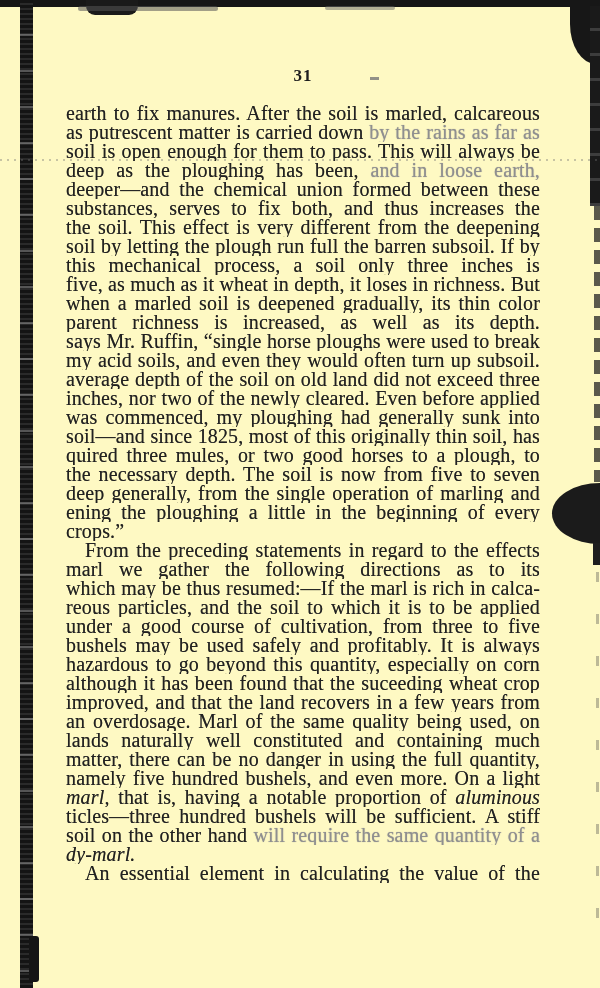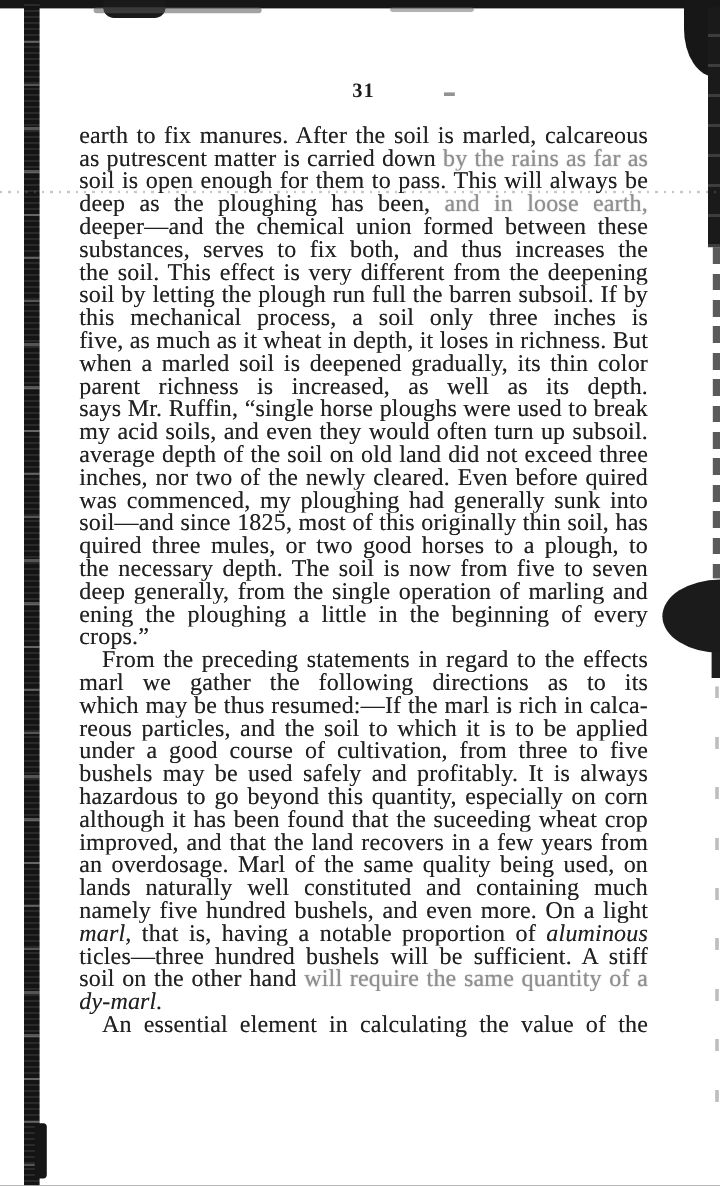--- a/index.html
+++ b/index.html
@@ -1,19 +1,19 @@
 <!DOCTYPE html>
 <html><head>
 <meta charset="utf-8">
 <style>
   html,body{margin:0;padding:0;background:#888;}
   .page{
     position:relative;
     width:600px;height:988px;
-    background:#ffffff;
+    background:#fef9c3;
     overflow:hidden;
     font-family:"Liberation Serif", serif;
     color:#212121;
   }
   
   .edge-top{position:absolute;left:0;top:0;width:600px;height:7px;background:#161616;}
   .edge-left{
     position:absolute;left:20px;top:0;bottom:0;width:13px;
     background:
       repeating-linear-gradient(to bottom, rgba(255,255,255,0) 0 34px, rgba(255,255,255,.28) 34px 36px),
@@ -94,41 +94,42 @@
           <div class="line"><span>substances, serves to fix both, and thus increases the depth of</span></div>
           <div class="line"><span>the soil. This effect is very different from the deepening of a</span></div>
           <div class="line"><span>soil by letting the plough run full the barren subsoil. If by</span></div>
           <div class="line"><span>this mechanical process, a soil only three inches is increased to</span></div>
           <div class="line"><span>five, as much as it wheat in depth, it loses in richness. But</span></div>
           <div class="line"><span>when a marled soil is deepened gradually, its thin color and ap-</span></div>
           <div class="line"><span>parent richness is increased, as well as its depth. Formerly,”</span></div>
           <div class="line"><span>says Mr. Ruffin, “single horse ploughs were used to break all</span></div>
           <div class="line"><span>my acid soils, and even they would often turn up subsoil. The</span></div>
           <div class="line"><span>average depth of the soil on old land did not exceed three</span></div>
-          <div class="line"><span>inches, nor two of the newly cleared. Even before quired</span></div>
+          <div class="line"><span>inches, nor two of the newly cleared. Even before applied</span></div>
           <div class="line"><span>was commenced, my ploughing had generally sunk into the sub-</span></div>
           <div class="line"><span>soil—and since 1825, most of this originally thin soil, has re-</span></div>
           <div class="line"><span>quired three mules, or two good horses to a plough, to break</span></div>
           <div class="line"><span>the necessary depth. The soil is now from five to seven inches</span></div>
           <div class="line"><span>deep generally, from the single operation of marling and deep-</span></div>
           <div class="line"><span>ening the ploughing a little in the beginning of every course of</span></div>
           <div class="line short"><span>crops.”</span></div>
         </div>
         <div class="para">
           <div class="line indent"><span>From the preceding statements in regard to the effects of</span></div>
           <div class="line"><span>marl we gather the following directions as to its application,</span></div>
           <div class="line"><span>which may be thus resumed:—If the marl is rich in calca-</span></div>
           <div class="line"><span>reous particles, and the soil to which it is to be applied already</span></div>
           <div class="line"><span>under a good course of cultivation, from three to five hundred</span></div>
           <div class="line"><span>bushels may be used safely and profitably. It is always</span></div>
           <div class="line"><span>hazardous to go beyond this quantity, especially on corn lands;</span></div>
           <div class="line"><span>although it has been found that the suceeding wheat crop is</span></div>
           <div class="line"><span>improved, and that the land recovers in a few years from such</span></div>
           <div class="line"><span>an overdosage. Marl of the same quality being used, on new</span></div>
           <div class="line"><span>lands naturally well constituted and containing much vegetable</span></div>
+          <div class="line"><span>matter, there can be no danger in using the full quantity,</span></div>
           <div class="line"><span>namely five hundred bushels, and even more. On a light san-</span></div>
           <div class="line"><span class="it">marl,</span><span> that is, having a notable proportion of </span><span class="it">aluminous</span><span> par-</span></div>
           <div class="line"><span>ticles—three hundred bushels will be sufficient. A stiff clay-</span></div>
           <div class="line"><span>soil on the other hand </span><span class="faded">will require the same quantity of a </span><span class="it faded">san-</span></div>
           <div class="line short"><span class="it">dy-marl.</span></div>
         </div>
         <div class="para">
           <div class="line indent"><span>An essential element in calculating the value of the applica-</span></div>
         </div>
       </div>

